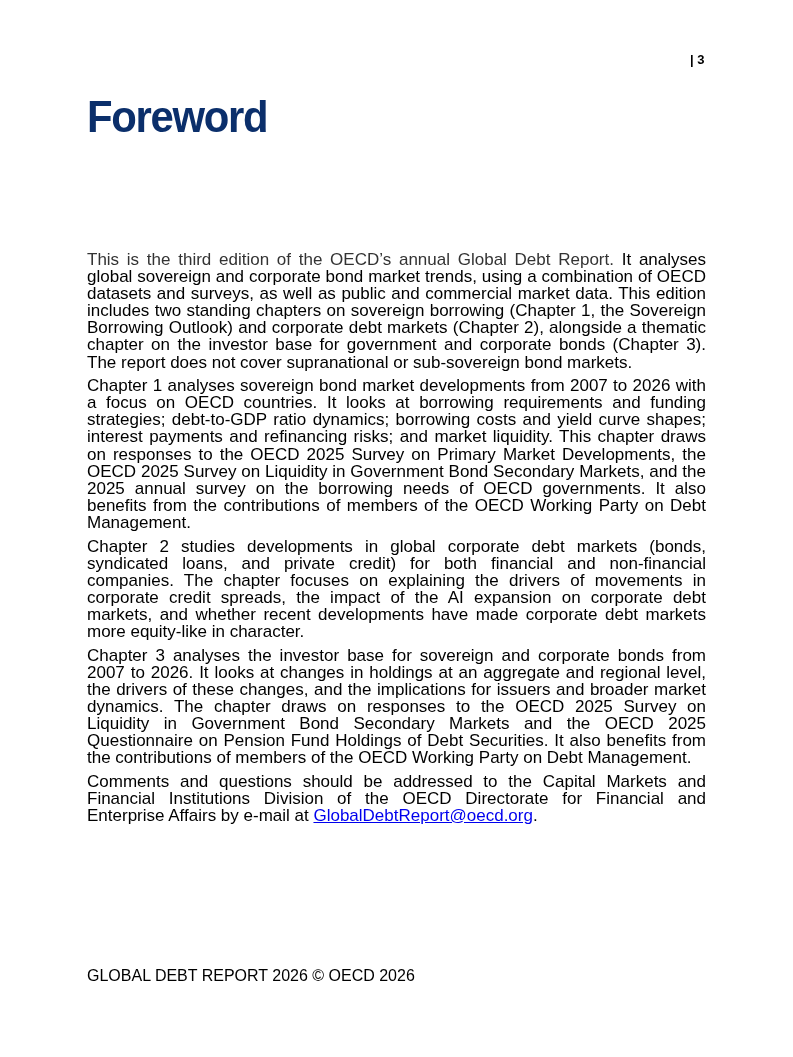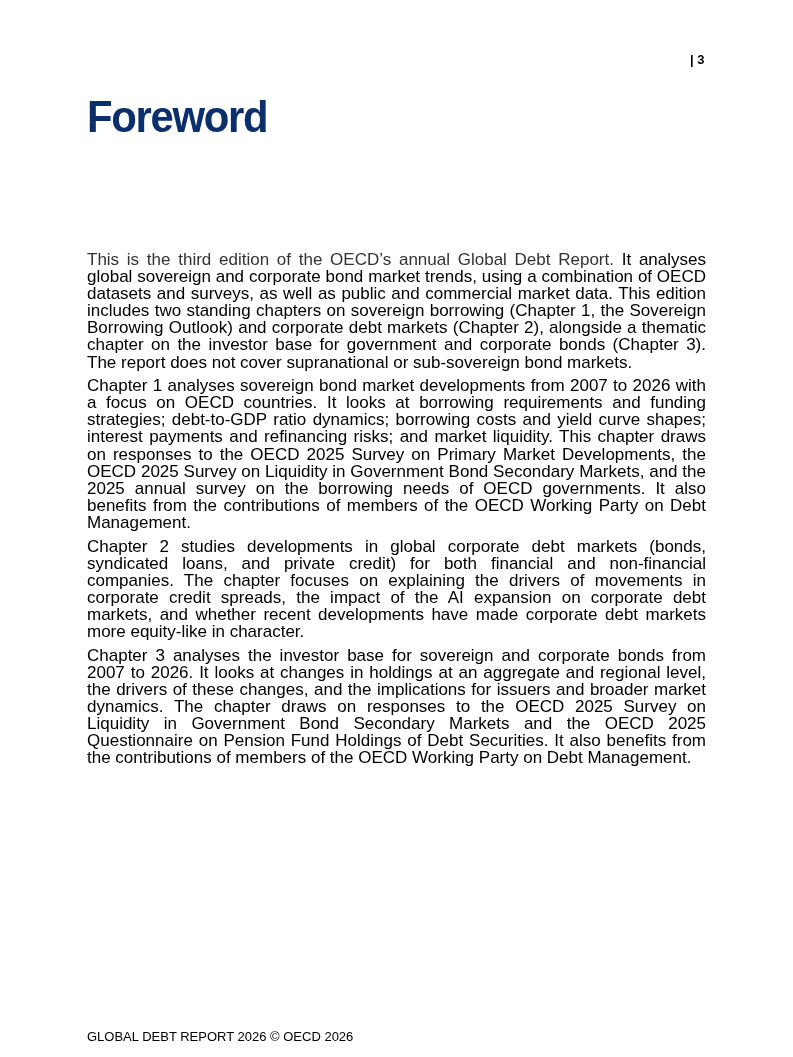--- a/index.html
+++ b/index.html
@@ -7,29 +7,30 @@
          font-family: "Liberation Sans", sans-serif; color: #000; }
   .page-number { position: absolute; top: 52px; left: 690px; font-size: 13px; font-weight: bold; }
   .page-title { position: absolute; top: 91px; left: 87px; margin: 0;
                 font-size: 45px; font-weight: bold; color: #0b2f6b;
                 letter-spacing: -1.4px; transform: scaleX(0.93); transform-origin: left top; }
   .body-text { position: absolute; top: 251px; left: 87px; width: 619px; }
   .body-text p { margin: 0 0 6.5px 0; font-size: 17px; line-height: 17.1px;
                  text-align: justify; }
   .lead-sentence { color: #333; }
   .email-link { color: #0000ee; text-decoration: underline; cursor: pointer; }
-  .footer { position: absolute; top: 1029px; left: 87px; font-size: 13px; }
+  .footer { position: absolute; top: 967px; left: 87px; font-size: 16px; }
 </style>
 </head>
 <body>
 
 <div class="page-number">| 3</div>
 
 <h1 class="page-title">Foreword</h1>
 
 <div class="body-text">
   <p><span class="lead-sentence">This is the third edition of the OECD’s annual Global Debt Report.</span><span> It analyses global sovereign and corporate bond market trends, using a combination of OECD datasets and surveys, as well as public and commercial market data. This edition includes two standing chapters on sovereign borrowing (Chapter 1, the Sovereign Borrowing Outlook) and corporate debt markets (Chapter 2), alongside a thematic chapter on the investor base for government and corporate bonds (Chapter 3). The report does not cover supranational or sub-sovereign bond markets.</span></p>
   <p>Chapter 1 analyses sovereign bond market developments from 2007 to 2026 with a focus on OECD countries. It looks at borrowing requirements and funding strategies; debt-to-GDP ratio dynamics; borrowing costs and yield curve shapes; interest payments and refinancing risks; and market liquidity. This chapter draws on responses to the OECD 2025 Survey on Primary Market Developments, the OECD 2025 Survey on Liquidity in Government Bond Secondary Markets, and the 2025 annual survey on the borrowing needs of OECD governments. It also benefits from the contributions of members of the OECD Working Party on Debt Management.</p>
   <p>Chapter 2 studies developments in global corporate debt markets (bonds, syndicated loans, and private credit) for both financial and non-financial companies. The chapter focuses on explaining the drivers of movements in corporate credit spreads, the impact of the AI expansion on corporate debt markets, and whether recent developments have made corporate debt markets more equity-like in character.</p>
   <p>Chapter 3 analyses the investor base for sovereign and corporate bonds from 2007 to 2026. It looks at changes in holdings at an aggregate and regional level, the drivers of these changes, and the implications for issuers and broader market dynamics. The chapter draws on responses to the OECD 2025 Survey on Liquidity in Government Bond Secondary Markets and the OECD 2025 Questionnaire on Pension Fund Holdings of Debt Securities. It also benefits from the contributions of members of the OECD Working Party on Debt Management.</p>
+  <p><span>Comments and questions should be addressed to the Capital Markets and Financial Institutions Division of the OECD Directorate for Financial and Enterprise Affairs by e-mail at </span><a class="email-link">GlobalDebtReport@oecd.org</a><span>.</span></p>
 </div>
 
 <div class="footer">GLOBAL DEBT REPORT 2026 © OECD 2026</div>
 
 </body></html>

